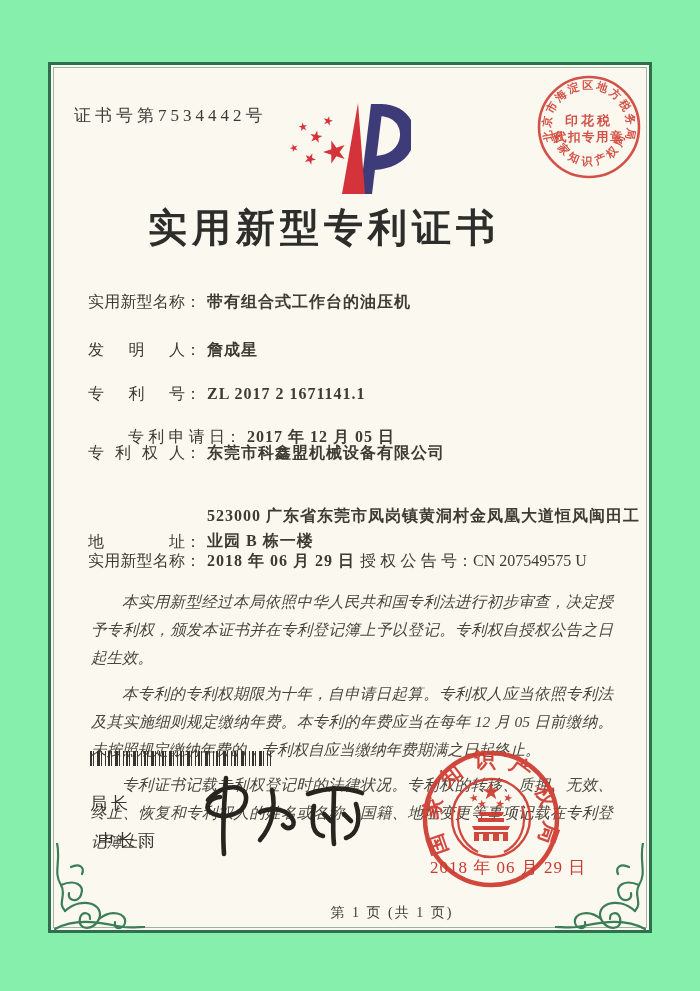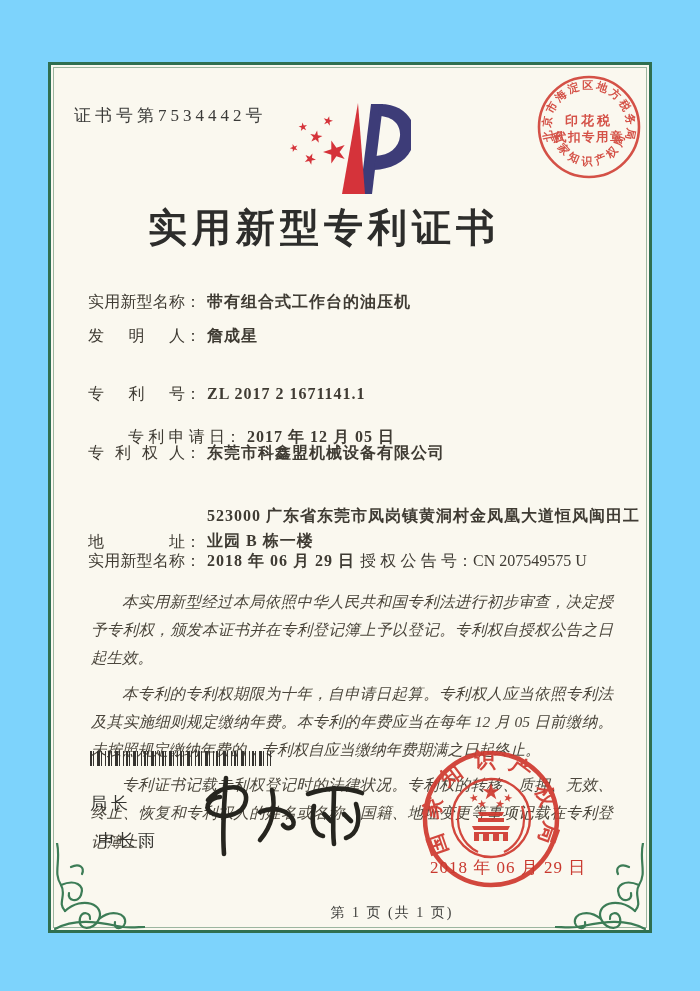--- a/index.html
+++ b/index.html
@@ -1,17 +1,17 @@
 <!DOCTYPE html>
 <html><head>
 <meta charset="utf-8">
 <style>
   html,body{margin:0;padding:0;}
   body{width:700px;height:991px;background:#ffffff;font-family:"Liberation Serif","DejaVu Serif",serif;}
-  .page{position:relative;width:700px;height:991px;background:#7dd3fc;overflow:hidden;}
+  .page{position:relative;width:700px;height:991px;background:#86efac;overflow:hidden;}
 
   
   .frame{position:absolute;left:48px;top:62px;width:598px;height:865px;border:3px solid #2f6f50;background:#faf8ef;}
   .frame-inner{position:absolute;left:2px;top:2px;right:2px;bottom:2px;border:1px solid #9cb6a0;}
 
   
   .deco-band{position:absolute;left:53px;top:758px;width:594px;height:173px;
     background:
       linear-gradient(180deg, rgba(250,248,239,1) 0%, rgba(250,248,239,0) 26%),
       repeating-linear-gradient(180deg, rgba(132,170,118,0.30) 0px, rgba(132,170,118,0.30) 1px, rgba(0,0,0,0) 1px, rgba(0,0,0,0) 4px),
@@ -26,21 +26,21 @@
   .logo{position:absolute;left:283px;top:100px;width:128px;height:98px;}
 
   .title{position:absolute;left:48px;top:201px;width:552px;text-align:center;
     font-size:39px;font-weight:600;letter-spacing:5px;color:#2d2d2b;}
 
   .fields{position:absolute;left:0;top:0;width:700px;font-size:16px;color:#3f3b33;}
   .frow{position:absolute;left:88px;display:flex;align-items:flex-end;line-height:1.45;}
   .frow .flabel{display:inline-block;width:97px;text-align:justify;text-align-last:justify;letter-spacing:0;}
   .frow .fcolon{margin:0 6px 0 0;}
   .frow .fvalue{letter-spacing:1px;font-weight:bold;}
-  .row-1{top:290px;} .row-2{top:324px;} .row-3{top:382px;}
+  .row-1{top:290px;} .row-2{top:338px;} .row-3{top:382px;}
   .row-4{top:425px;margin-left:40px;} .row-5{top:441px;} .row-6{top:504px;}
   .row-6 .fvalue{display:inline-block;width:442px;line-height:1.55;}
   .grant-row{top:549px;}
   .grant-pair2{position:absolute;left:360px;top:549px;display:flex;line-height:1.45;}
   .grant-pair2 .flabel{width:97px;display:inline-block;text-align:justify;text-align-last:justify;}
 
   .paras{position:absolute;left:84px;top:581px;width:536px;font-size:15.5px;line-height:1.82;
     color:#4b463c;font-style:italic;}
   .paras p{margin:7px;text-indent:2em;text-align:justify;}
 

